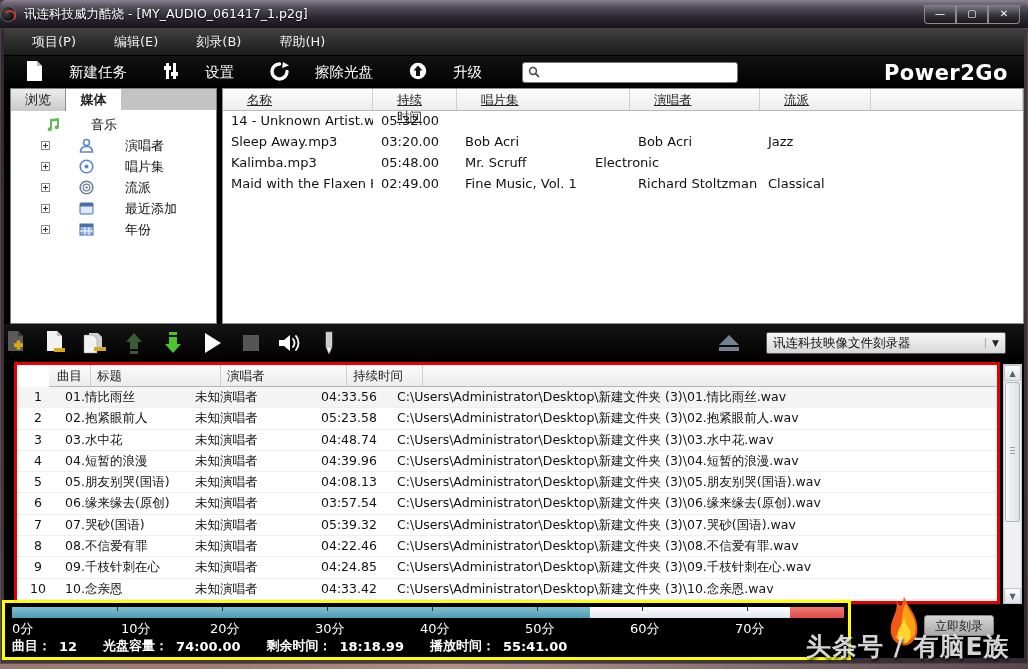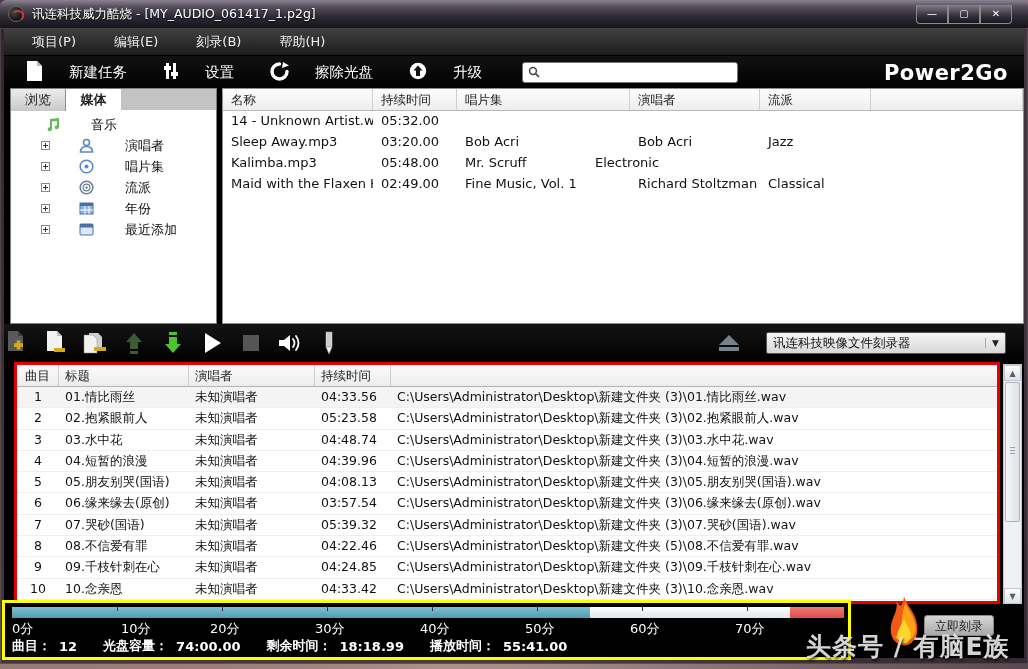--- a/index.html
+++ b/index.html
@@ -6,21 +6,21 @@
   html,body { width:1028px; height:669px; overflow:hidden;
     font-family:"DejaVu Sans","Liberation Sans",sans-serif; }
   body { background:
     radial-gradient(circle at 15% 85%, #9a7a70 0%, transparent 40%),
     radial-gradient(circle at 85% 10%, #7a6a78 0%, transparent 50%),
     linear-gradient(135deg,#4a3c44 0%,#8a7478 35%,#b49a92 65%,#5a474e 100%); }
 
   
   .titlebar { position:absolute; left:0; top:0; width:1028px; height:28px;
     background:linear-gradient(180deg,#8b8290 0%,#554e5c 25%,#2e2a34 60%,#17141c 100%);
-    border-radius:6px 6px 0 0; display:flex; align-items:center; padding:0 8px; }
+    border-radius:6px 6px 0 0; display:flex; align-items:center; padding:0 0; }
   .app-icon { width:16px; height:16px; border-radius:50%;
     background:radial-gradient(circle at 35% 35%, #4a4a4a 0%, #111 70%);
     border:1px solid #666; position:relative; flex:0 0 auto; }
   .app-icon::after { content:""; position:absolute; left:3px; top:3px; width:8px; height:8px;
     border-radius:50%; border:2px solid #d23b2a; border-left-color:transparent; border-bottom-color:transparent; }
   .title-text { color:#fff; font-size:12.5px; margin-left:8px; text-shadow:0 1px 2px #000; }
   .win-btns { margin-left:auto; margin-right:8px; display:flex; }
   .win-btn { width:32px; height:19px; border:1px solid #8a8a8a; border-top:none;
     background:linear-gradient(180deg,rgba(255,255,255,.22),rgba(255,255,255,.05) 45%,rgba(0,0,0,.25));
     color:#fff; font-size:10px; line-height:18px; text-align:center; cursor:default; }
@@ -56,40 +56,40 @@
   .tree-item { display:flex; align-items:center; height:21px; font-size:13px; color:#111; cursor:default;gap:24px; }
   .tree-item .pad0 { width:10px; } .tree-item .pad1 { width:6px; }
   .expander { width:9px; height:9px; border:1px solid #898989; background:#fff; position:relative; margin-right:5px; flex:0 0 auto; }
   .expander::before { content:""; position:absolute; left:1px; top:3px; width:5px; height:1px; background:#333; }
   .expander::after  { content:""; position:absolute; left:3px; top:1px; width:1px; height:5px; background:#333; }
   .ticon { width:16px; height:16px; margin-right:6px; flex:0 0 auto; }
 
   .media-table { position:absolute; left:218px; top:60px; width:802px; height:236px; background:#fff; border:1px solid #8d8d8d; }
   .thead { display:flex; height:22px; background:linear-gradient(180deg,#fdfdfd,#ededed);
     border-bottom:1px solid #b9b9b9; font-size:12.5px; color:#222; }
-  .thead > div { padding:3px 8px; border-right:1px solid #cfcfcf; }
+  .thead > div { padding:3px 24px; border-right:1px solid #cfcfcf;text-decoration:underline; }
   .trow { display:flex; height:21px; font-size:13px; color:#111; }
   .trow > div { padding:2px 8px; overflow:hidden; white-space:nowrap; }
   .mc0{width:150px;} .mc1{width:84px;} .mc2{width:173px;} .mc3{width:130px;} .mc4{width:111px;}
 
   
   .midbar { position:absolute; left:0; top:296px; width:1020px; height:38px;
     background:linear-gradient(180deg,#141414,#000); display:flex; align-items:center; padding-left:0; }
   .mico { width:26px; height:26px; margin-right:13px; display:flex; align-items:center; justify-content:center; cursor:default; }
   .eject { margin-left:auto; margin-right:24px; }
   .burner-select { width:240px; height:22px; margin-right:18px;
     background:linear-gradient(180deg,#f6f6f6,#d8d8d8); border:1px solid #555; border-radius:2px;
     display:flex; align-items:center; font-size:12.5px; color:#111; padding-left:6px; cursor:default; }
   .burner-select .arrow { margin-left:auto; padding:0 6px; font-size:9px; color:#222; border-left:1px solid #aaa; }
 
   
   .playlist { position:absolute; left:10px; top:334px; width:986px; height:242px;
     border:3px solid #e60000; background:#fff; }
   .phead { display:flex; height:22px; background:linear-gradient(180deg,#fbfbfb,#ececec);
-    border-bottom:1px solid #b5b5b5; font-size:12.5px; color:#222; }
+    border-bottom:1px solid #b5b5b5; font-size:12.5px; color:#222;margin-left:32px; }
   .phead > div { padding:3px 6px; border-right:1px solid #cfcfcf; }
   .prow { display:flex; height:21.3px; font-size:12.5px; color:#111; border-bottom:1px solid #efefef; }
   .prow > div { padding:2px 6px; overflow:hidden; white-space:nowrap; }
   .prow.first { background:#f4f4f4; }
   .pc0{width:42px; text-align:center;} .pc1{width:130px;} .pc2{width:126px;} .pc3{width:76px;} .pc4{flex:1;}
 
   .vscroll { position:absolute; left:999px; top:336px; width:19px; height:241px;
     background:#eef0f3; border:1px solid #c3c7cc; display:flex; flex-direction:column; }
   .varrow { height:16px; text-align:center; font-size:8px; color:#55606b; line-height:16px;
     background:linear-gradient(180deg,#fdfdfd,#dfe3e8); border:1px solid #c3c7cc; }
@@ -243,40 +243,40 @@
                 <circle cx="7.5" cy="7.5" r="1.2" fill="#6a7f9a"></circle>
               </svg>
         </span>
         <span>流派</span>
       </div>
       <div class="tree-item">
         <span class="pad1"></span>
             <span class="expander"></span>
         <span class="ticon">
           <svg width="15" height="15" viewBox="0 0 15 15">
+                <rect x="1" y="2" width="13" height="11" rx="1" fill="#dce9f7" stroke="#4a6fa5"></rect>
+                <rect x="1" y="2" width="13" height="3.5" fill="#4a6fa5"></rect>
+              </svg>
+        </span>
+        <span>最近添加</span>
+      </div>
+      <div class="tree-item">
+        <span class="pad1"></span>
+            <span class="expander"></span>
+        <span class="ticon">
+          <svg width="15" height="15" viewBox="0 0 15 15">
                 <rect x="1" y="2" width="13" height="11" fill="#8fb4e0" stroke="#4a6fa5"></rect>
                 <rect x="1" y="2" width="13" height="3" fill="#4a6fa5"></rect>
                 <line x1="6" y1="5" x2="6" y2="13" stroke="#fff"></line>
                 <line x1="10" y1="5" x2="10" y2="13" stroke="#fff"></line>
                 <line x1="1" y1="9" x2="14" y2="9" stroke="#fff"></line>
               </svg>
         </span>
         <span>年份</span>
       </div>
-      <div class="tree-item">
-        <span class="pad1"></span>
-            <span class="expander"></span>
-        <span class="ticon">
-          <svg width="15" height="15" viewBox="0 0 15 15">
-                <rect x="1" y="2" width="13" height="11" rx="1" fill="#dce9f7" stroke="#4a6fa5"></rect>
-                <rect x="1" y="2" width="13" height="3.5" fill="#4a6fa5"></rect>
-              </svg>
-        </span>
-        <span>最近添加</span>
-      </div>
     </div>
   </div>
 
   <div class="media-table">
     <div class="thead">
       <div class="mc0">名称</div>
       <div class="mc1">持续时间</div>
       <div class="mc2">唱片集</div>
       <div class="mc3">演唱者</div>
       <div class="mc4">流派</div>
@@ -435,21 +435,21 @@
           <div class="pc1">07.哭砂(国语)</div>
           <div class="pc2">未知演唱者</div>
           <div class="pc3">05:39.32</div>
           <div class="pc4">C:\Users\Administrator\Desktop\新建文件夹 (3)\07.哭砂(国语).wav</div>
     </div>
     <div class="prow">
       <div class="pc0">8</div>
           <div class="pc1">08.不信爱有罪</div>
           <div class="pc2">未知演唱者</div>
           <div class="pc3">04:22.46</div>
-          <div class="pc4">C:\Users\Administrator\Desktop\新建文件夹 (5)\08.不信爱有罪.wav</div>
+          <div class="pc4">C:\Users\Administrator\Desktop\新建文件夹 (3)\08.不信爱有罪.wav</div>
     </div>
     <div class="prow">
       <div class="pc0">9</div>
           <div class="pc1">09.千枝针刺在心</div>
           <div class="pc2">未知演唱者</div>
           <div class="pc3">04:24.85</div>
           <div class="pc4">C:\Users\Administrator\Desktop\新建文件夹 (3)\09.千枝针刺在心.wav</div>
     </div>
     <div class="prow">
       <div class="pc0">10</div>

